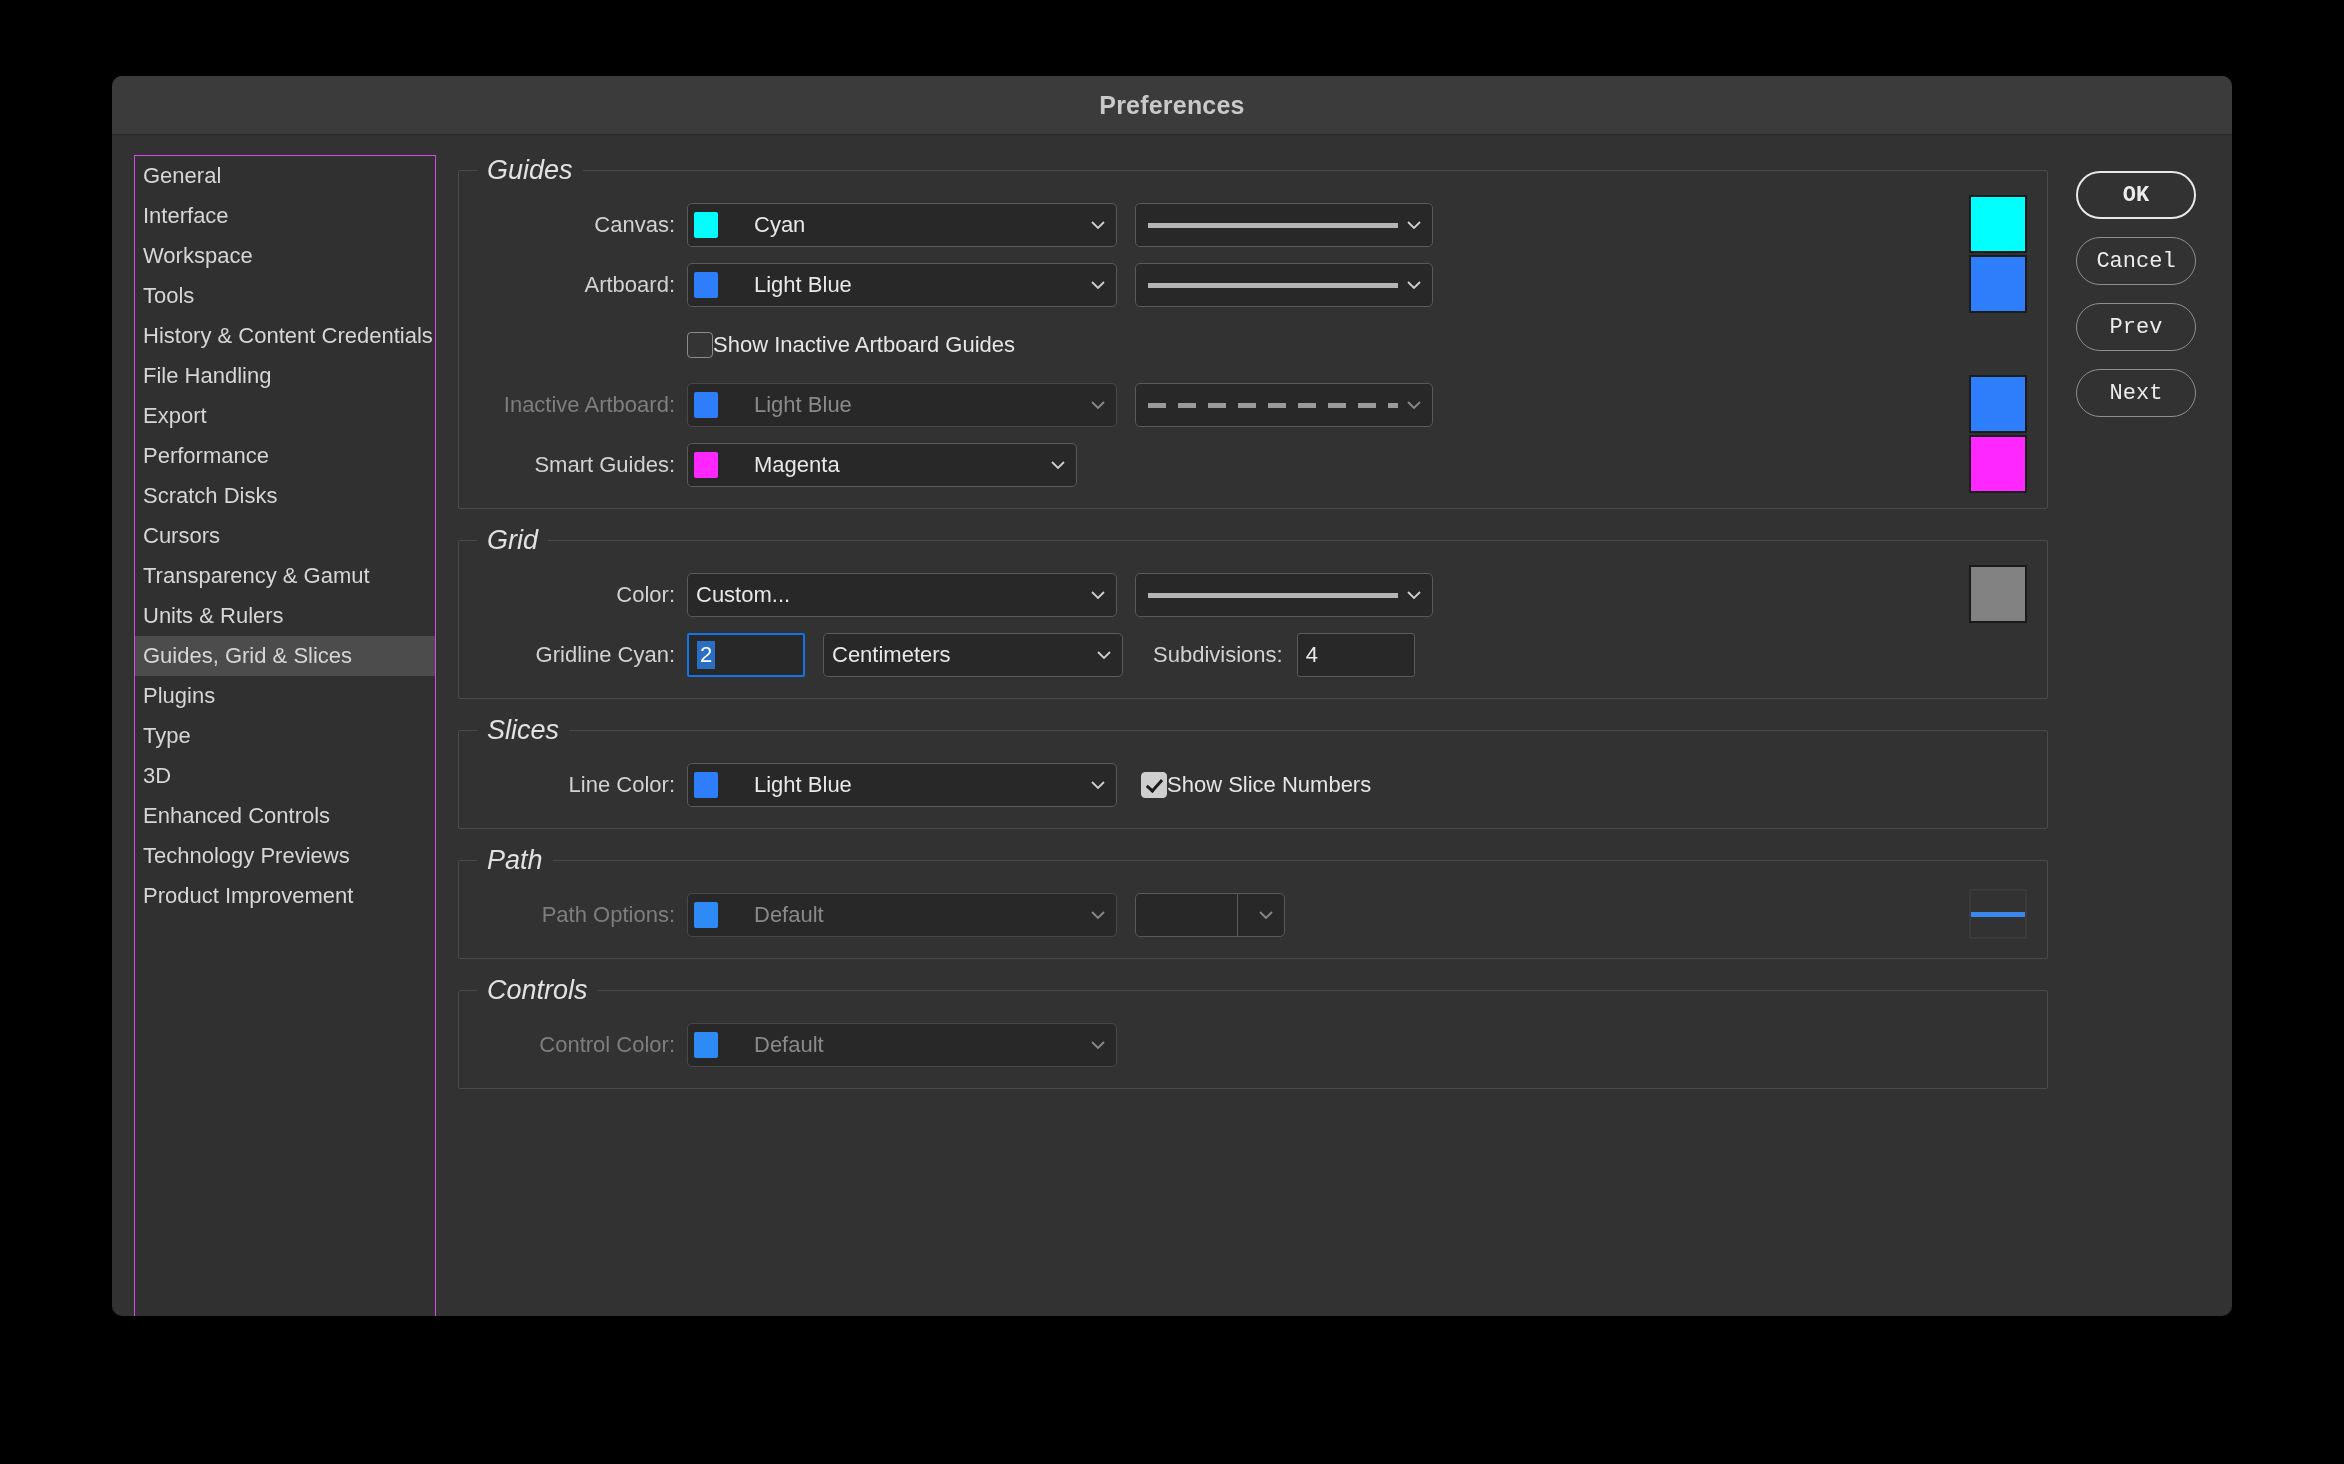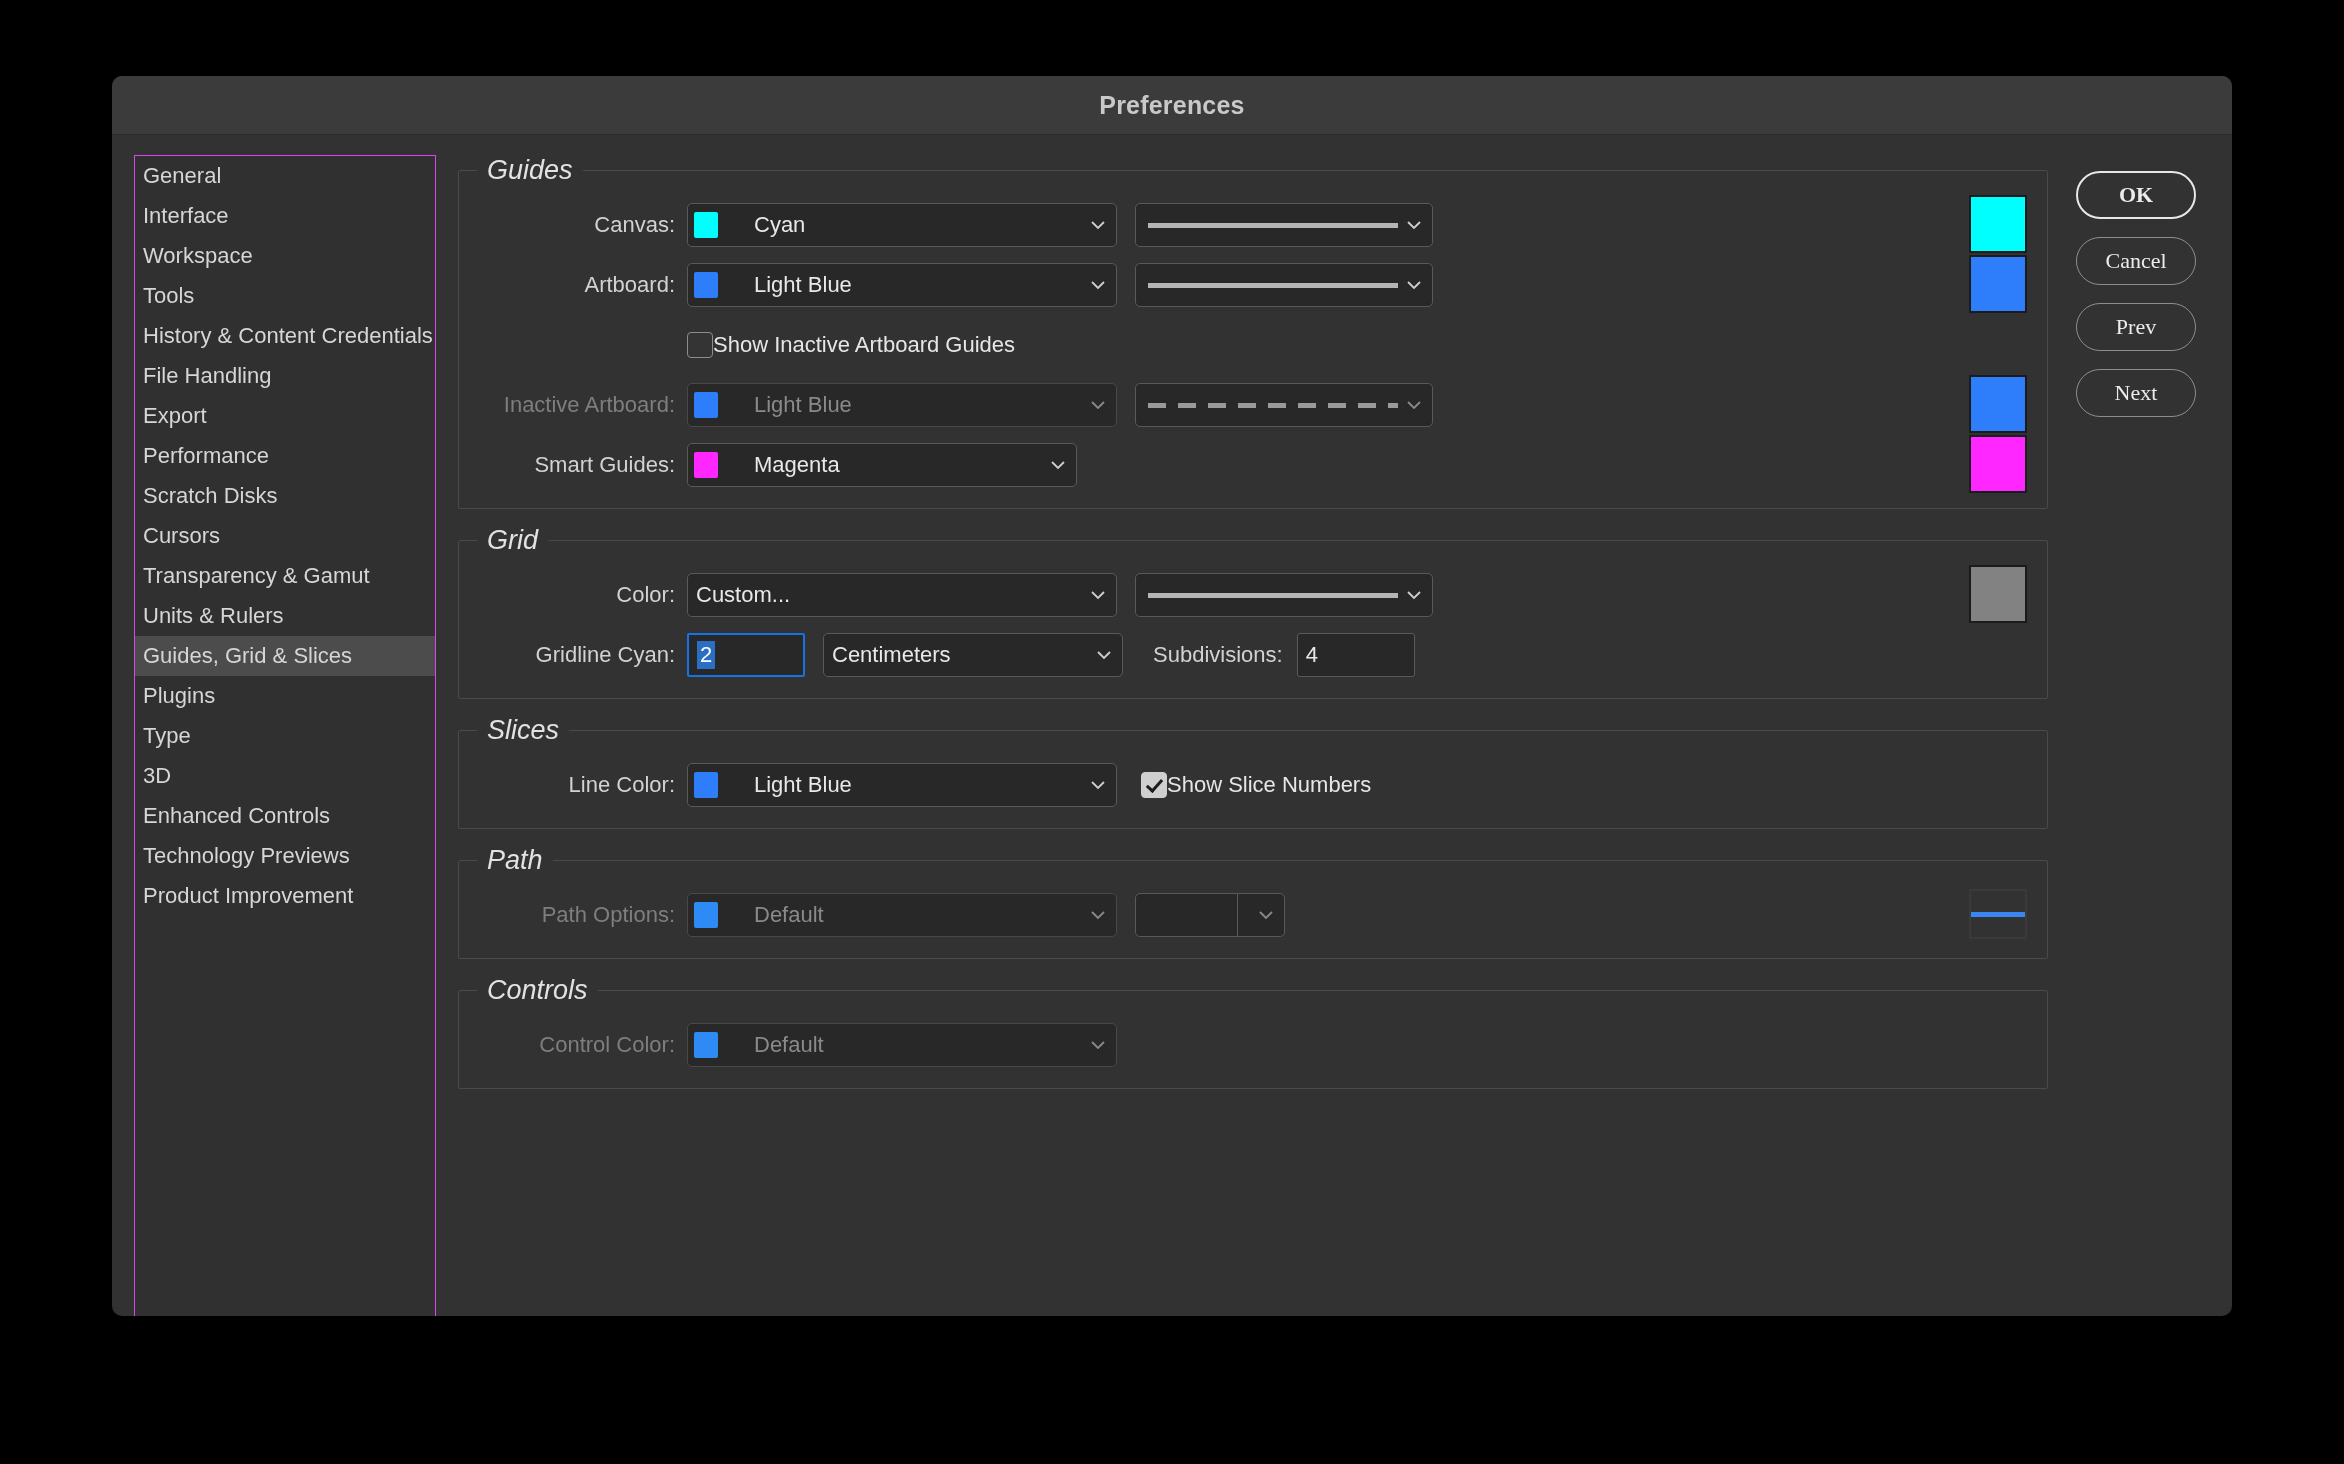--- a/index.html
+++ b/index.html
@@ -294,21 +294,21 @@
     align-items: center;
   }
   .btn {
     width: 120px;
     height: 48px;
     border-radius: 24px;
     background: transparent;
     border: 1px solid #8e8e8e;
     color: #ececec;
     font-size: 22px;
-    font-family: Liberation Serif, serif;
+    font-family: Liberation Mono, monospace;
     display: flex;
     align-items: center;
     justify-content: center;
     box-sizing: border-box;
   }
   .btn.primary {
     border: 2px solid #e8e8e8;
     font-weight: bold;
   }
 </style>

